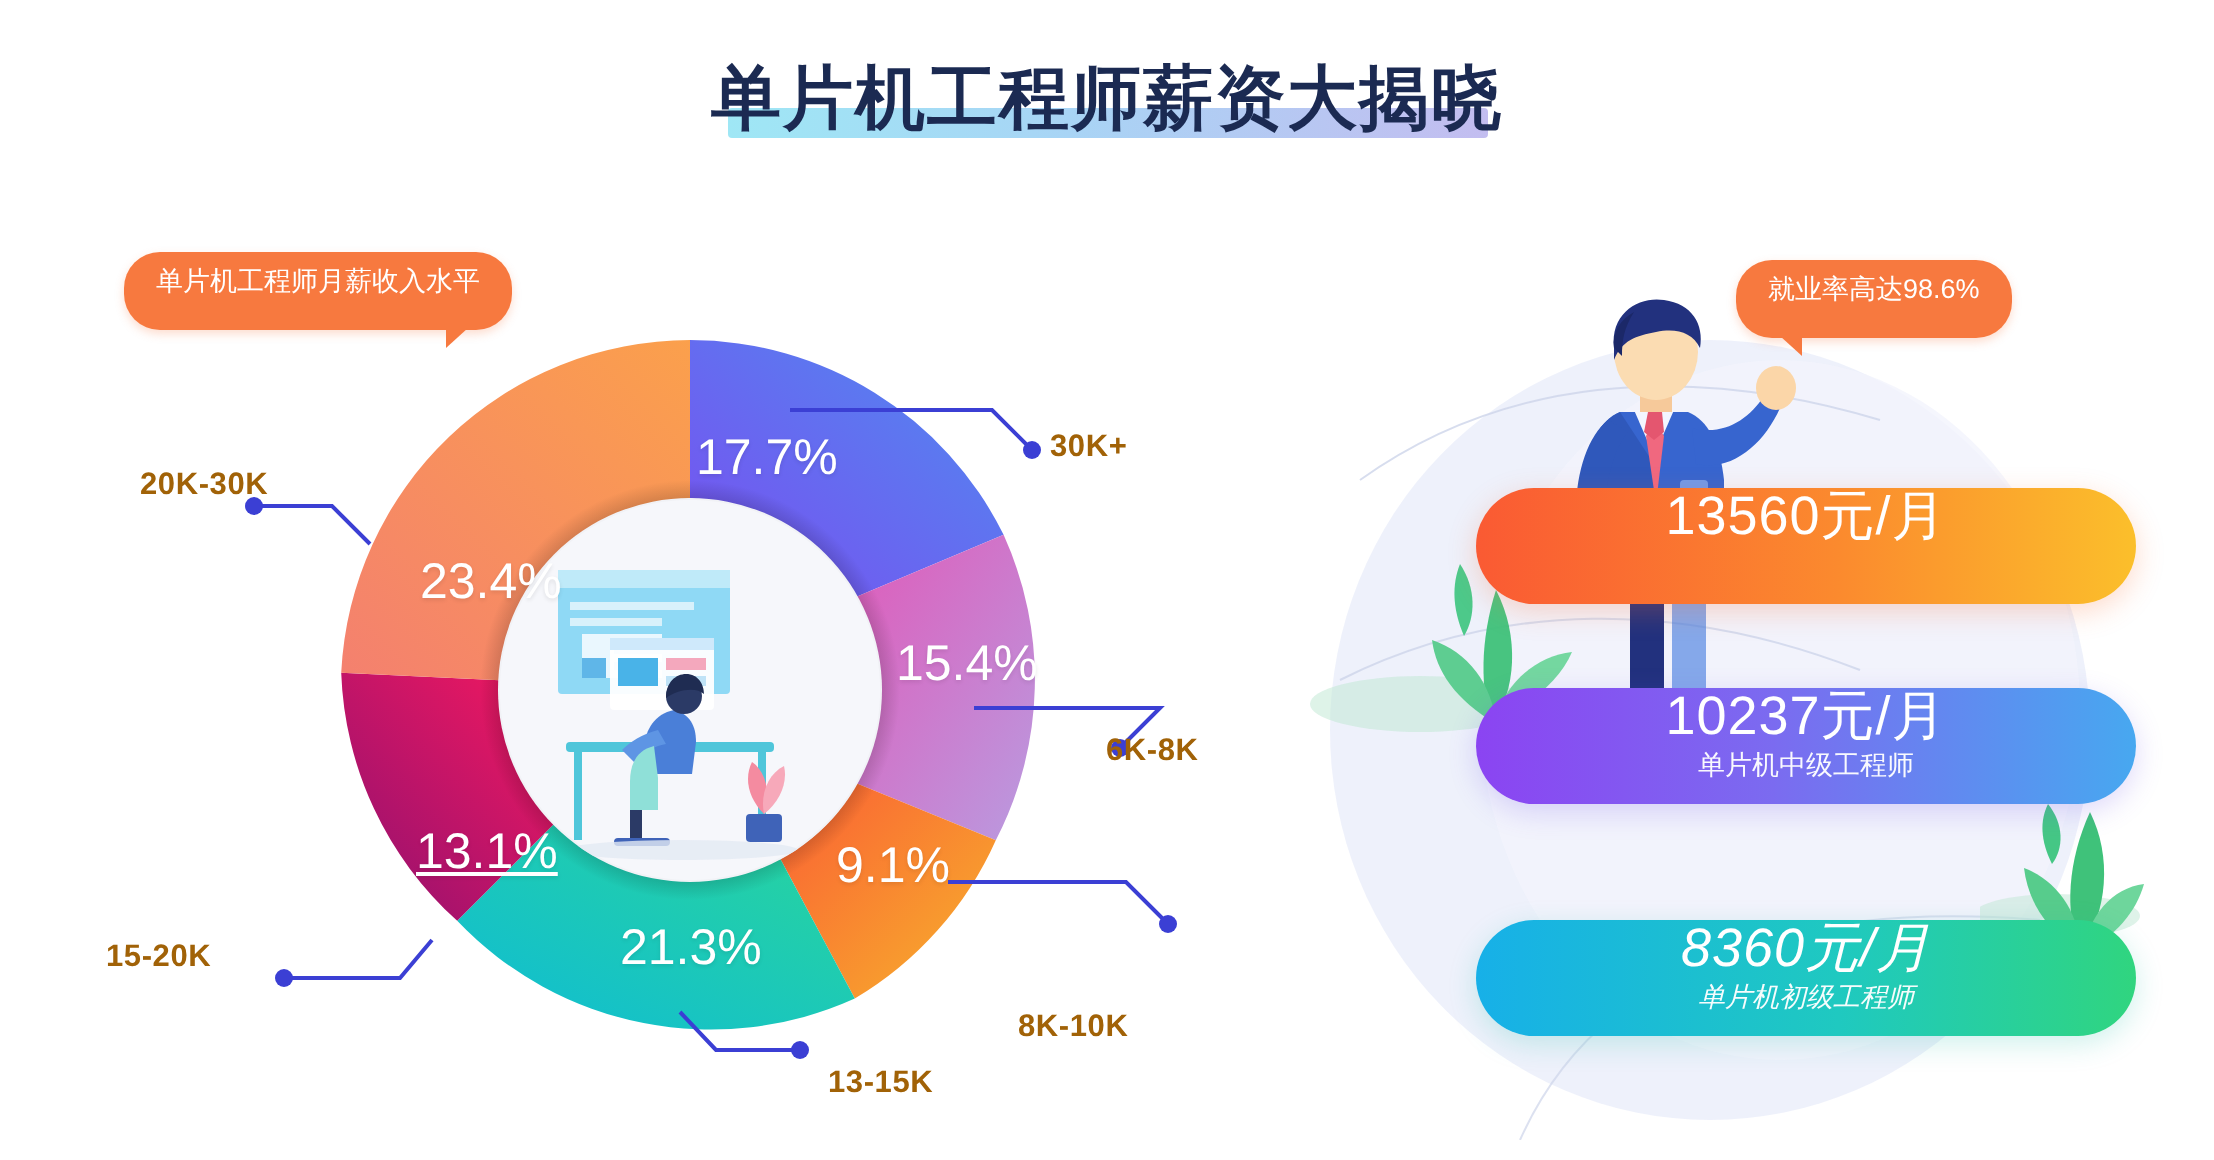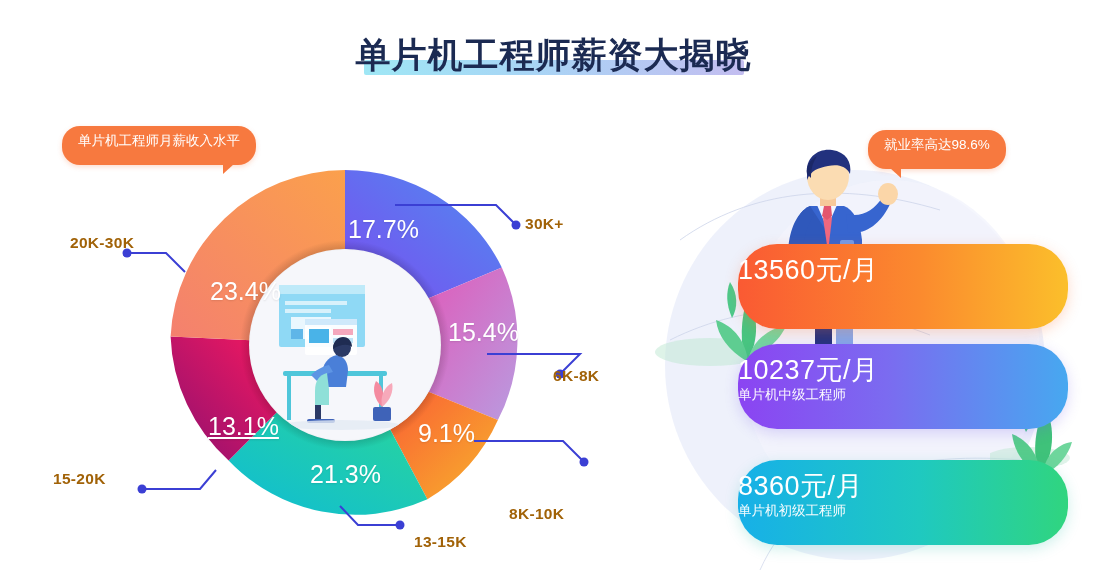--- a/index.html
+++ b/index.html
@@ -4,21 +4,21 @@
 <style>
   html,body{margin:0;padding:0;}
   body{
     width:1107px;height:580px;overflow:hidden;position:relative;
     background:#ffffff;
     font-family:"Liberation Sans","DejaVu Sans",sans-serif;
   }
   .stage{position:absolute;left:0;top:0;width:1107px;height:580px;overflow:hidden;}
 
   
-  .title-wrap{position:absolute;left:0;top:32px;width:1107px;text-align:center;}
+  .title-wrap{position:absolute;left:0;top:26px;width:1107px;text-align:center;}
   .title-inner{position:relative;display:inline-block;}
   .title-underline{
     position:absolute;left:8px;right:8px;bottom:4px;height:15px;
     background:linear-gradient(90deg,#9fe7f5 0%,#a8d4f5 45%,#c3bdf0 100%);
     border-radius:2px;z-index:0;
   }
   .title-text{
     position:relative;z-index:1;
     font-size:35px;font-weight:bold;color:#1b2a52;letter-spacing:1px;
     white-space:nowrap;
@@ -62,31 +62,31 @@
   .callout{
     position:absolute;color:#a16207;font-size:15.5px;font-weight:bold;
     white-space:nowrap;letter-spacing:.3px;
   }
 
   
   .right-bg{position:absolute;left:640px;top:150px;width:450px;height:420px;}
   .person{position:absolute;left:770px;top:148px;width:135px;height:230px;}
 
   .card{
-    position:absolute;left:738px;width:330px;height:85px;border-radius:39px;
-    color:#ffffff;text-align:left;box-sizing:border-box;padding-top:12px;
+    position:absolute;left:738px;width:330px;height:58px;border-radius:39px;
+    color:#ffffff;text-align:center;box-sizing:border-box;
   }
   .card .amount{font-size:27px;line-height:1.08;font-weight:400;letter-spacing:.5px;}
   .card .role{font-size:13.5px;line-height:1.5;opacity:.96;}
   #card-0{top:244px;background:linear-gradient(90deg,#fa5a33 0%,#fb8a2e 55%,#fbbf2b 100%);
           box-shadow:0 4px 14px rgba(250,110,50,.25);}
   #card-1{top:344px;background:linear-gradient(90deg,#8b44f2 0%,#7b6bf0 45%,#47a8f0 100%);
           box-shadow:0 4px 14px rgba(110,80,230,.22);}
   #card-2{top:460px;background:linear-gradient(90deg,#17b0e8 0%,#1fc9c0 55%,#30d57f 100%);
-          box-shadow:0 4px 14px rgba(35,190,170,.22);}
+          box-shadow:0 4px 14px rgba(35,190,170,.22);font-style:italic;}
 </style>
 </head>
 <body>
 
 <div class="stage">
 
   <div class="title-wrap">
     <span class="title-inner">
       <span class="title-underline"></span>
       <span class="title-text">单片机工程师薪资大揭晓</span>

